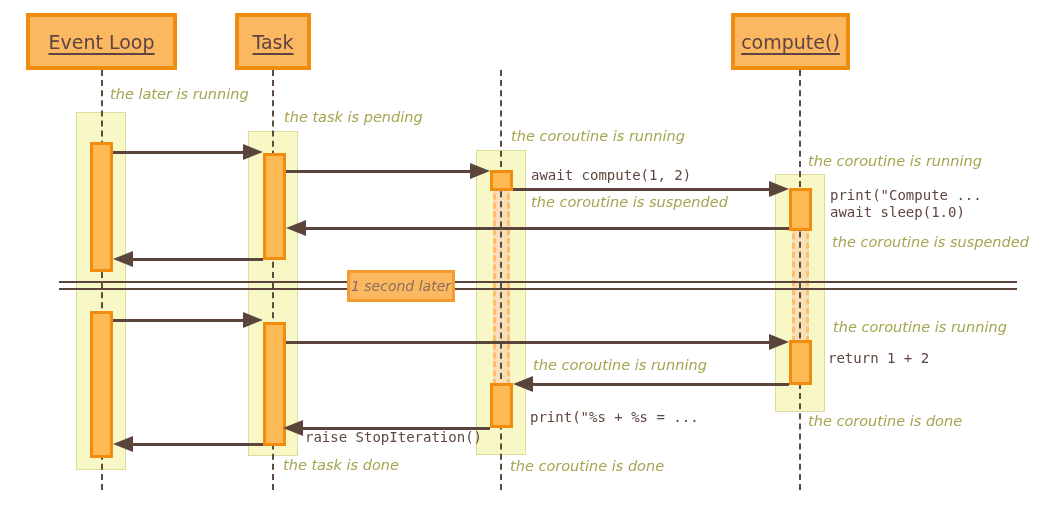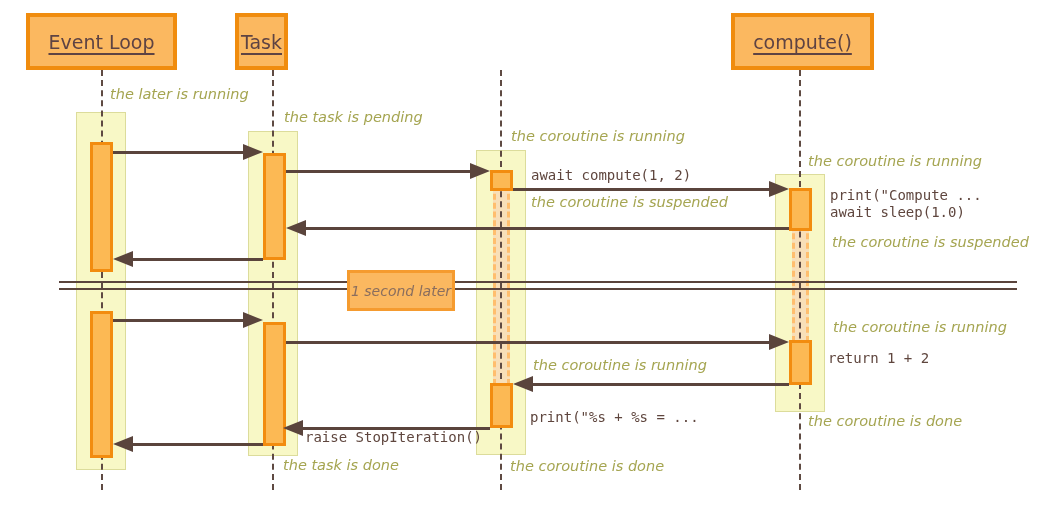--- a/index.html
+++ b/index.html
@@ -38,21 +38,21 @@
   .arrow.right .head{right:0;border-left:20px solid var(--arrow);
       border-top:8px solid transparent;border-bottom:8px solid transparent;}
   .arrow.left .head{left:0;border-right:20px solid var(--arrow);
       border-top:8px solid transparent;border-bottom:8px solid transparent;}
   .note{position:absolute;color:var(--note);font-style:italic;font-size:14.5px;
       white-space:nowrap;z-index:6;}
   .code{position:absolute;color:var(--code);font-family:"DejaVu Sans Mono", monospace;
       font-size:14px;white-space:nowrap;z-index:6;}
   .divider-line{position:absolute;left:59px;width:958px;height:2px;
       background:var(--arrow);z-index:5;}
-  .divider-badge{position:absolute;left:347px;top:270px;width:108px;height:41px;
+  .divider-badge{position:absolute;left:347px;top:270px;width:108px;height:32px;
       box-sizing:border-box;background:var(--header-fill);border:3px solid #F59B2F;
       display:flex;align-items:center;justify-content:center;z-index:7;}
   .divider-badge span{color:var(--divider-text);font-style:italic;font-size:14px;white-space:nowrap;}
 </style>
 </head>
 <body>
 
 <div class="diagram">
 
   <div class="band" style="left:76px;top:112px;height:358px"></div>
@@ -64,24 +64,24 @@
   <div class="suspended" style="left:792px;top:224px;height:118px"></div>
 
   <div class="lifeline" style="left:101px"></div>
   <div class="lifeline" style="left:272px"></div>
   <div class="lifeline" style="left:500px"></div>
   <div class="lifeline" style="left:799px"></div>
 
   <div class="participant-head" style="left:26px;width:151px">
     <span class="head-label">Event Loop</span>
   </div>
-  <div class="participant-head" style="left:235px;width:53px">
+  <div class="participant-head" style="left:235px;width:76px">
     <span class="head-label">Task</span>
   </div>
-  <div class="participant-head" style="left:731px;width:143px">
+  <div class="participant-head" style="left:731px;width:119px">
     <span class="head-label">compute()</span>
   </div>
 
   <div class="bar" style="left:90px;top:142px;height:130px"></div>
   <div class="bar" style="left:90px;top:311px;height:147px"></div>
   <div class="bar" style="left:263px;top:153px;height:107px"></div>
   <div class="bar" style="left:263px;top:322px;height:124px"></div>
   <div class="bar" style="left:490px;top:170px;height:21px"></div>
   <div class="bar" style="left:490px;top:383px;height:45px"></div>
   <div class="bar" style="left:789px;top:188px;height:43px"></div>

